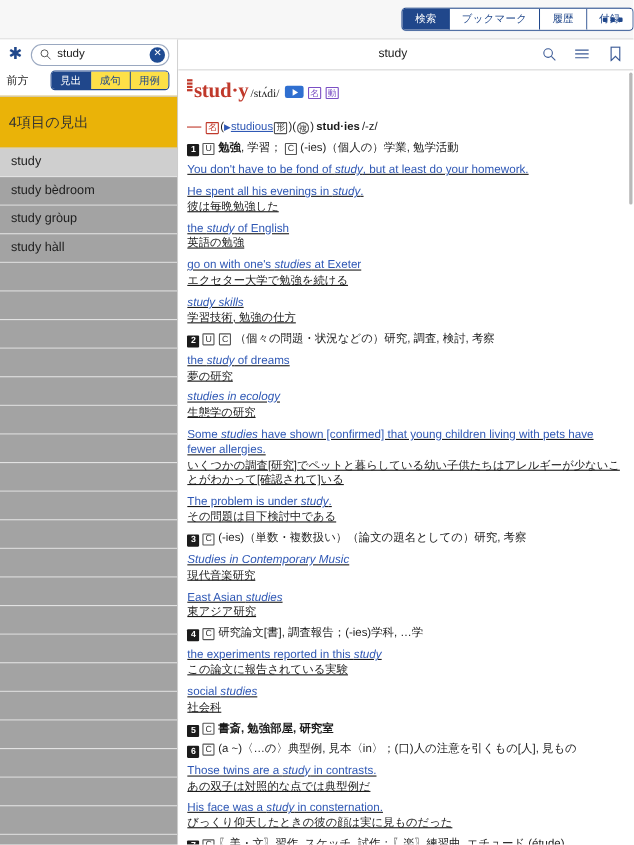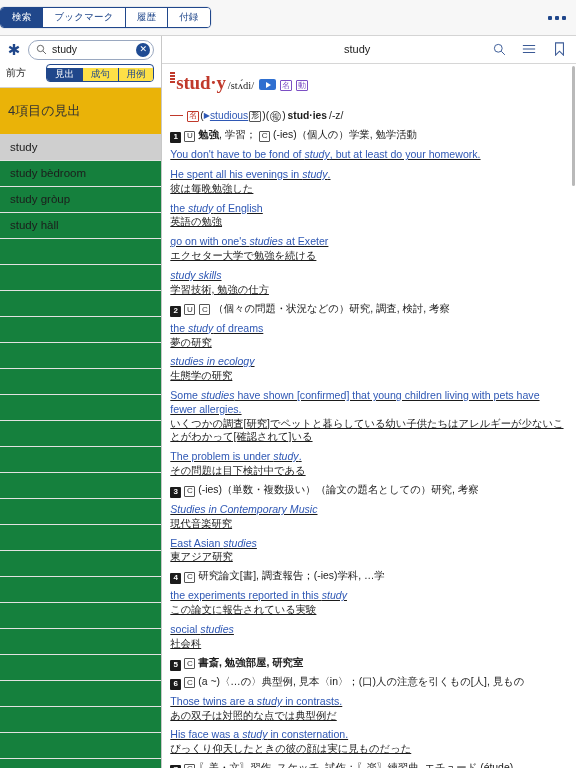--- a/index.html
+++ b/index.html
@@ -9,21 +9,21 @@
     font-family: "Liberation Sans", "DejaVu Sans", sans-serif;
     overflow: hidden;
   }
 
   
   .topbar {
     position: relative;
     height: 36px;
     background: #f7f7f7;
     border-bottom: 1px solid #d4d4d4;
-    display: flex; align-items: center; justify-content: flex-start;
+    display: flex; align-items: center; justify-content: flex-end;
   }
   .segmented {
     display: flex;
     border: 1px solid #20478b;
     border-radius: 4px;
     overflow: hidden;
     height: 21px;
     box-shadow: 0 0 0 0.5px rgba(32,71,139,0.15);
   }
   .seg {
@@ -104,21 +104,20 @@
     height: 24px;
   }
   .filter-label { font-size: 10px; color: #222; white-space: nowrap;}
   .filter-seg {
     flex: 1 1 auto;
     display: flex;
     border: 1px solid #20478b;
     border-radius: 4px;
     overflow: hidden;
     height: 18px;
-    align-items: flex-end;
   }
   .fseg {
     flex: 1 1 0;
     font-size: 9.5px;
     color: #20478b;
     background: #fde047;
     display:flex; align-items:center; justify-content:center;
     border-right: 1px solid #20478b;
   }
   .fseg:last-child { border-right: none; }
@@ -133,21 +132,21 @@
     border-bottom: 1px solid #d0d0d0;
   }
   .result-list { flex: 1 1 auto; overflow: hidden; }
   .result-item {
     height: 26px;
     display: flex; align-items: center;
     padding: 0 10px;
     font-size: 11.5px;
     color: #1c1c1c;
     border-bottom: 1px solid #e2e2e2;
-    background: #15803d;
+    background: #a3a3a3;
   }
   .result-item.selected { background: #cfcfcf; }
   .result-item.blank { color: transparent; }
 
   
   .content {
     flex: 1 1 auto;
     display: flex; flex-direction: column;
     background: #ffffff;
     position: relative;

